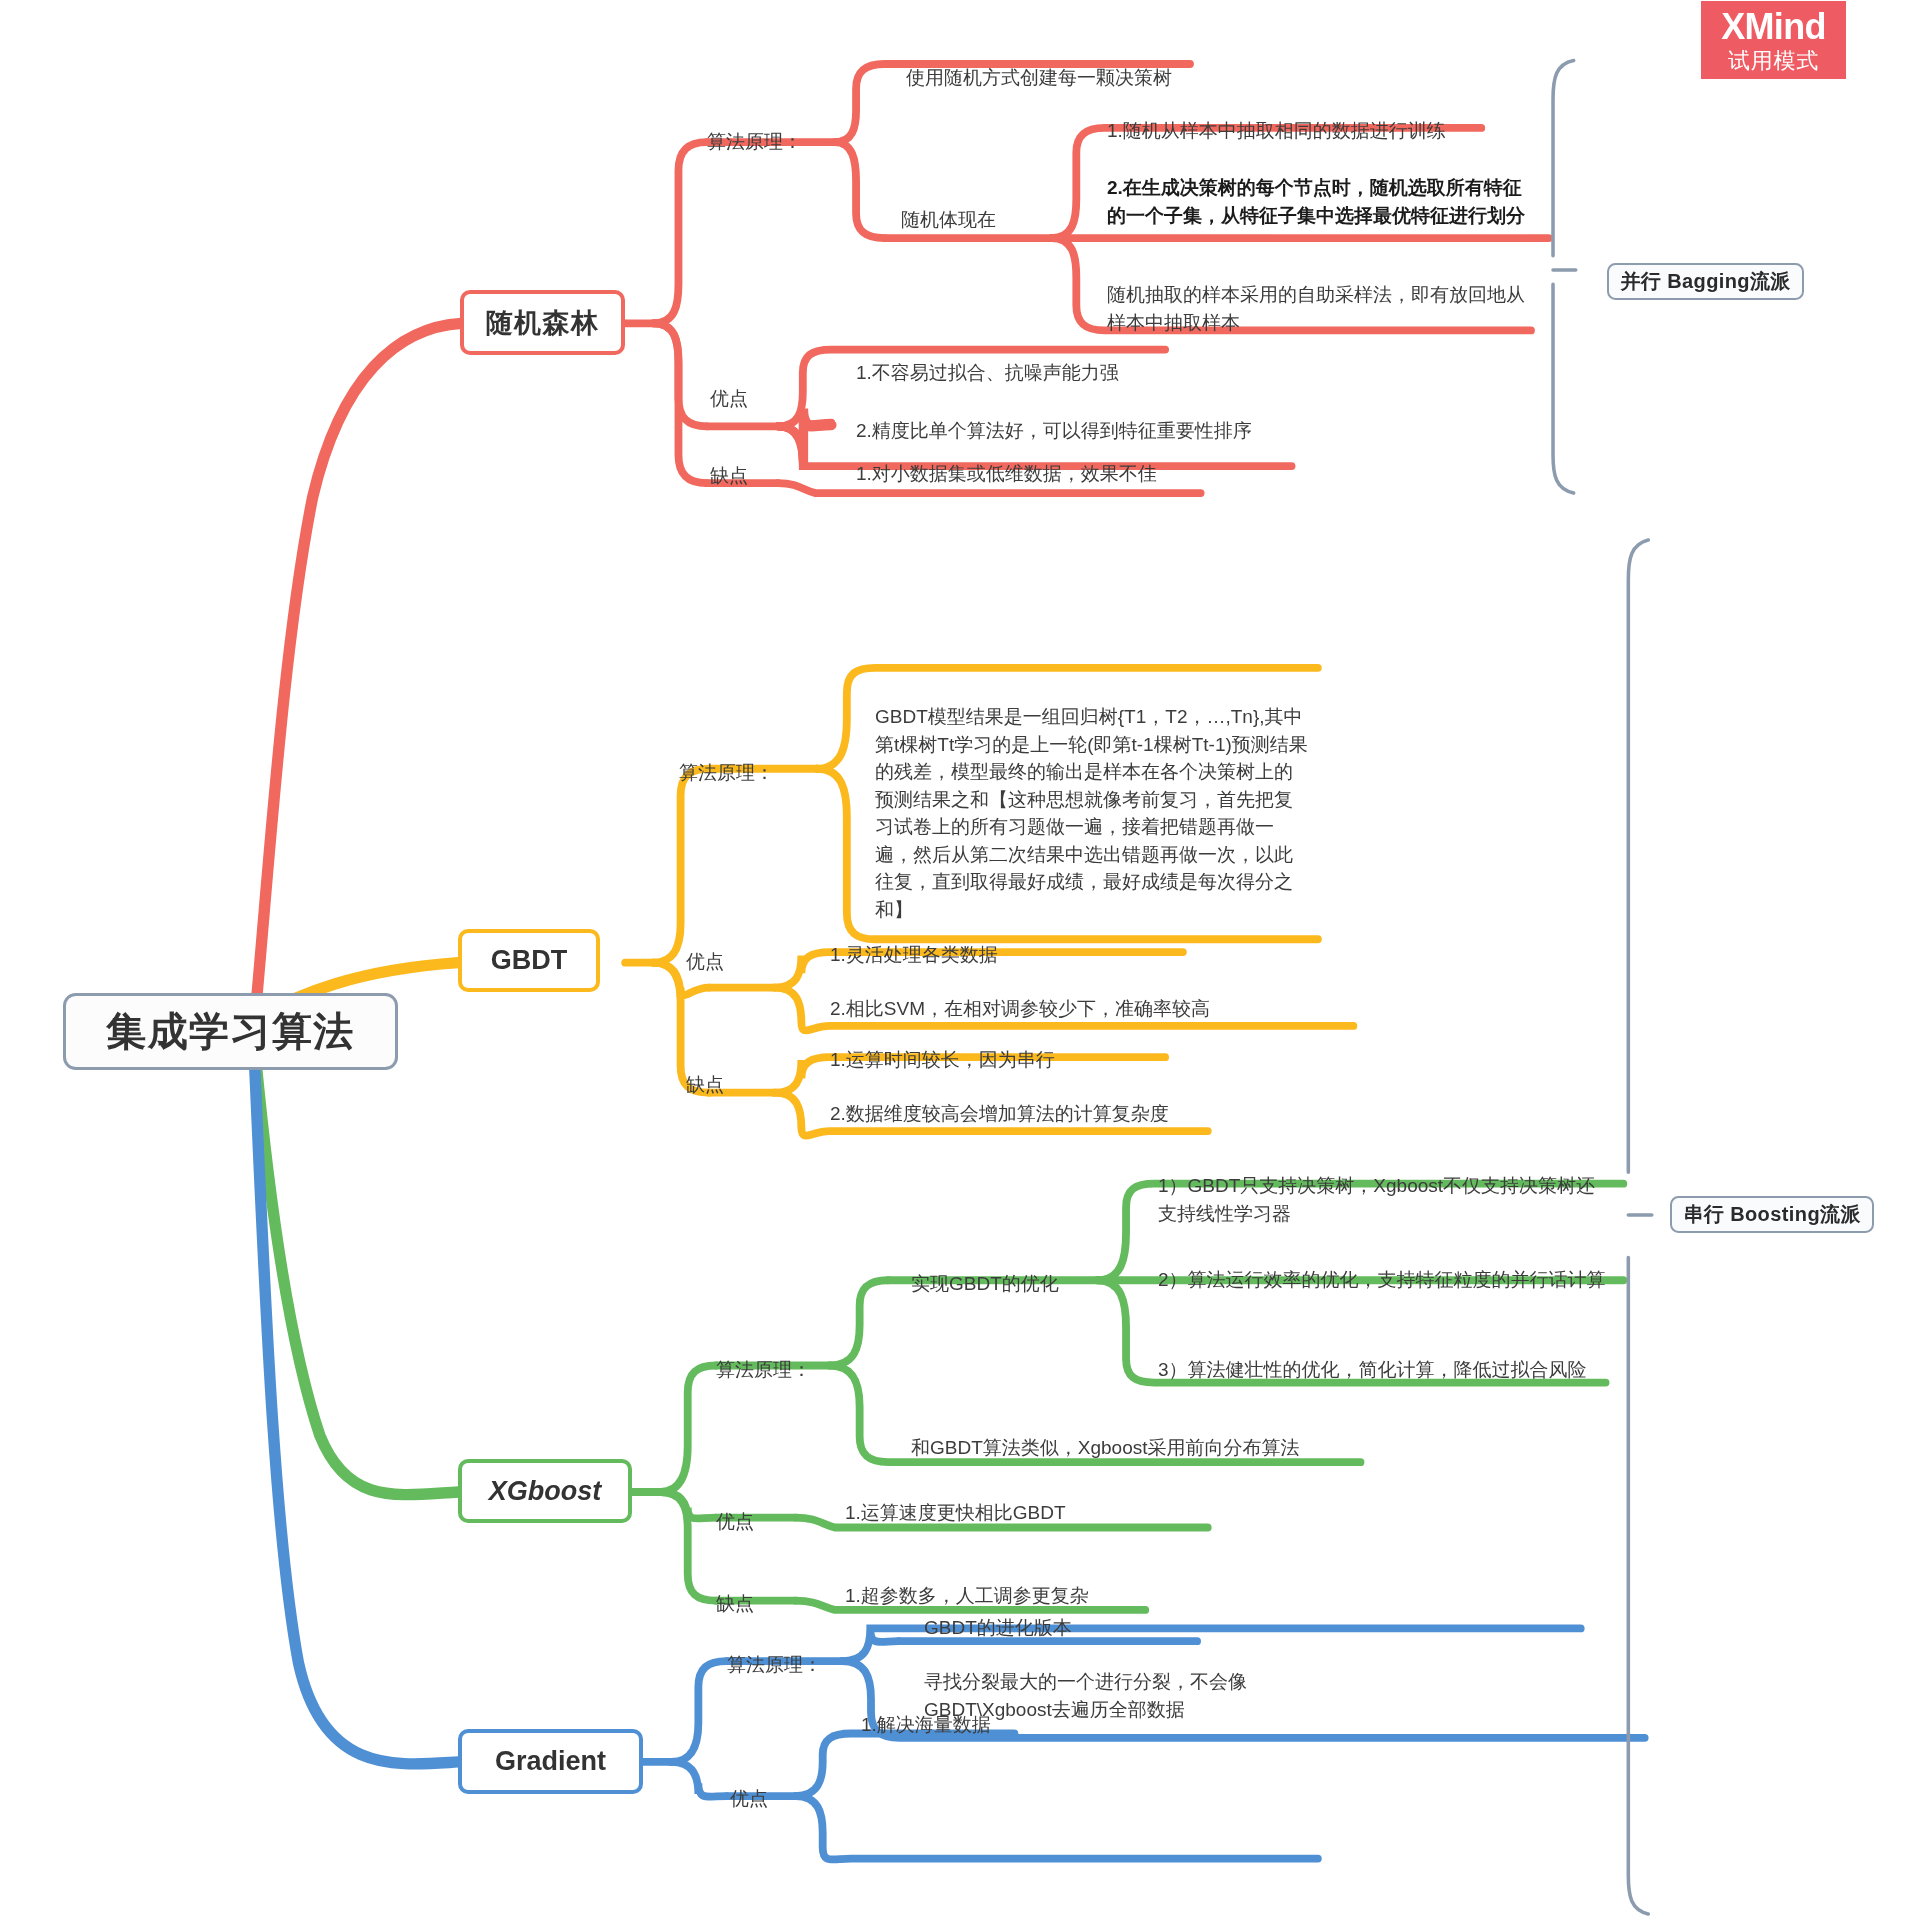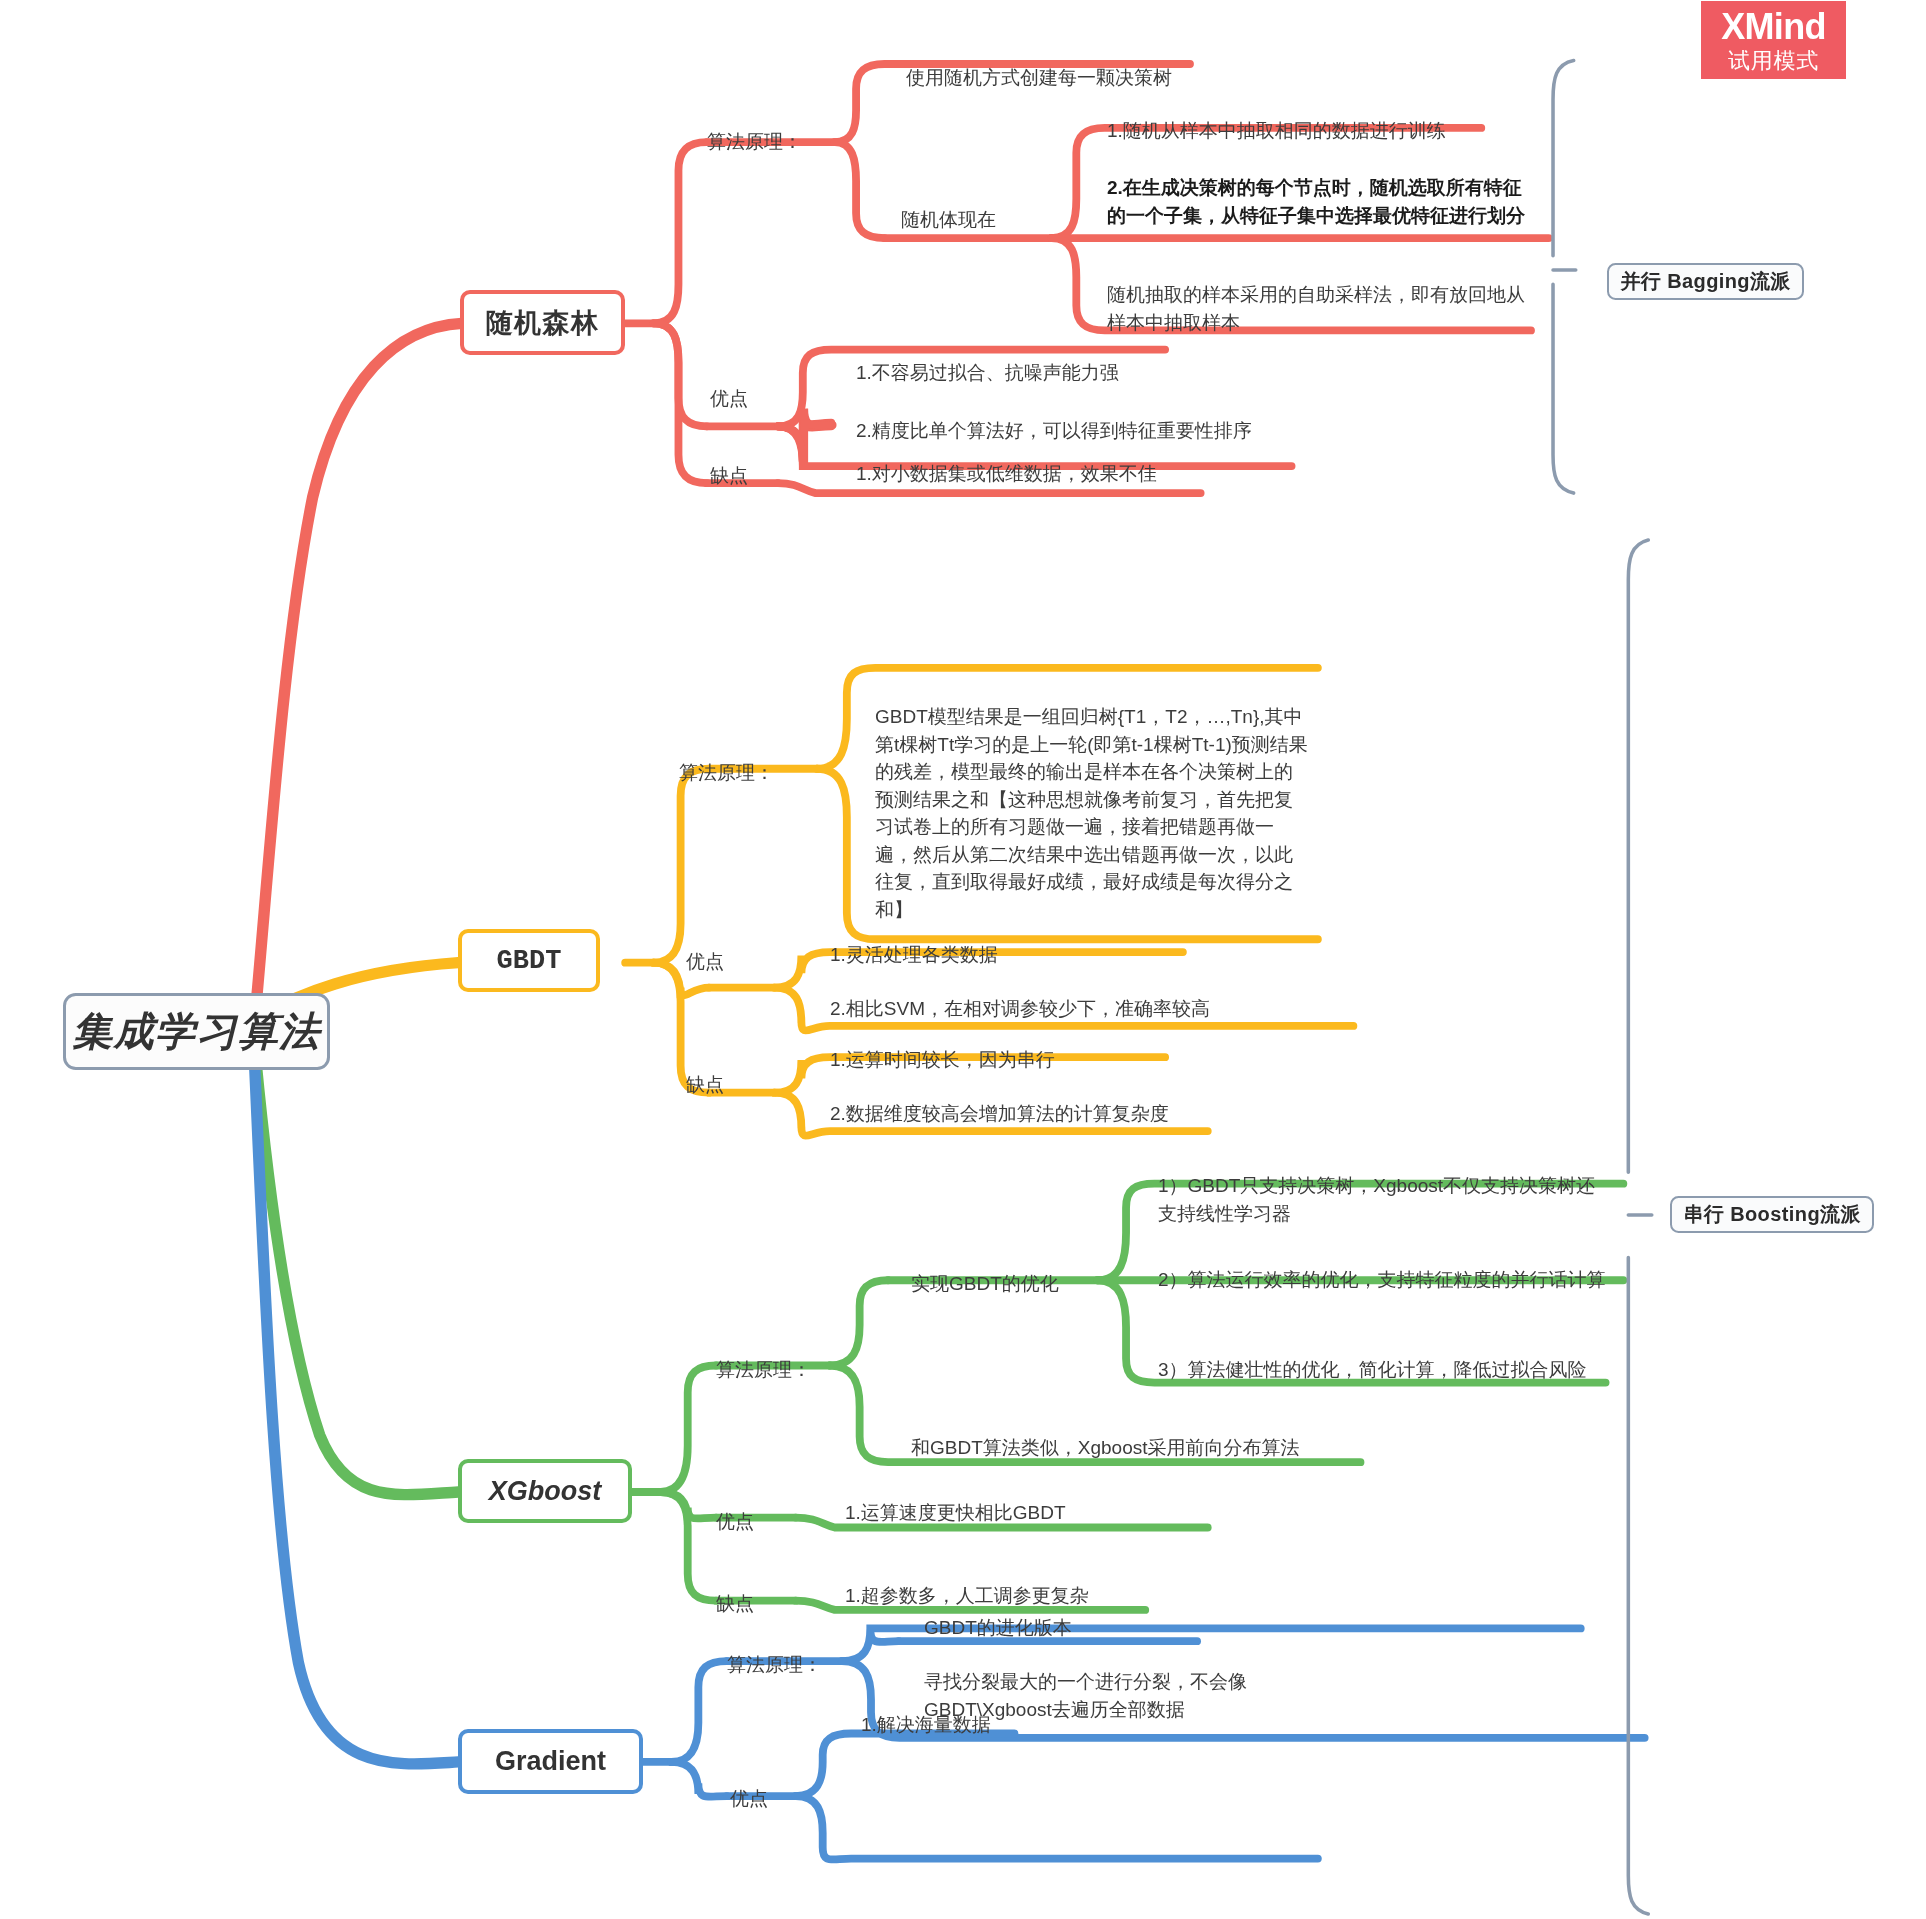--- a/index.html
+++ b/index.html
@@ -50,21 +50,21 @@
     background: #FFFFFF;
     display: flex;
     align-items: center;
     justify-content: center;
     font-size: 27px;
     font-weight: bold;
     color: #333333;
   }
   .branch-box.cn { letter-spacing: 1.4px; }
   .b-red    { border-color: #F1685E; }
-  .b-amber  { border-color: #FBB91E; font-family: Liberation Mono, monospace; }
+  .b-amber  { border-color: #FBB91E; }
   .b-green  { border-color: #64BB5D; }
   .b-blue   { border-color: #4F90D5; }
 
   
   .txt {
     position: absolute;
     font-size: 19px;
     line-height: 1.45;
     color: #3c3c3c;
     white-space: pre-wrap;
@@ -203,21 +203,21 @@
       <path d="M 1120 2528 C 1152 2528 1158 2505 1158 2480 L 1158 2470 C 1158 2448 1171 2440 1198 2440 L 1428 2440" stroke="#4F90D5" stroke-width="11"></path>
       <path d="M 1120 2528 C 1152 2528 1158 2552 1158 2580 L 1158 2600 C 1158 2624 1171 2616 1198 2616 L 1855 2616" stroke="#4F90D5" stroke-width="11"></path>
 
       <path d="M 2215 85 C 2190 90 2186 110 2186 140 L 2186 360 M 2186 400 L 2186 640 C 2186 670 2190 688 2215 694" stroke="#8C9BAE" stroke-width="5"></path>
       <path d="M 2186 380 L 2218 380" stroke="#8C9BAE" stroke-width="5"></path>
       <path d="M 2320 760 C 2296 766 2292 786 2292 816 L 2292 1650 M 2292 1770 L 2292 2640 C 2292 2670 2296 2688 2320 2694" stroke="#8C9BAE" stroke-width="5"></path>
       <path d="M 2292 1710 L 2325 1710" stroke="#8C9BAE" stroke-width="5"></path>
     </g>
   </svg>
 
-  <div class="node central" style="left:63px; top:993px; width:267px; height:77px;font-style:italic;">集成学习算法</div>
+  <div class="node central" style="left:63px; top:993px; width:335px; height:77px;">集成学习算法</div>
 
   <div class="node branch-box b-red cn" style="left:460px; top:290px; width:165px; height:65px;">随机森林</div>
 
   <div class="node branch-box b-amber" style="left:458px; top:929px; width:142px; height:63px;">GBDT</div>
 
   <div class="node branch-box b-green" style="left:458px; top:1459px; width:174px; height:64px;font-style:italic;">XGboost</div>
 
   <div class="node branch-box b-blue" style="left:458px; top:1729px; width:185px; height:65px;">Gradient</div>
 
   <div class="txt" style="left:707px; top:128px; width:142px;">算法原理：</div>

